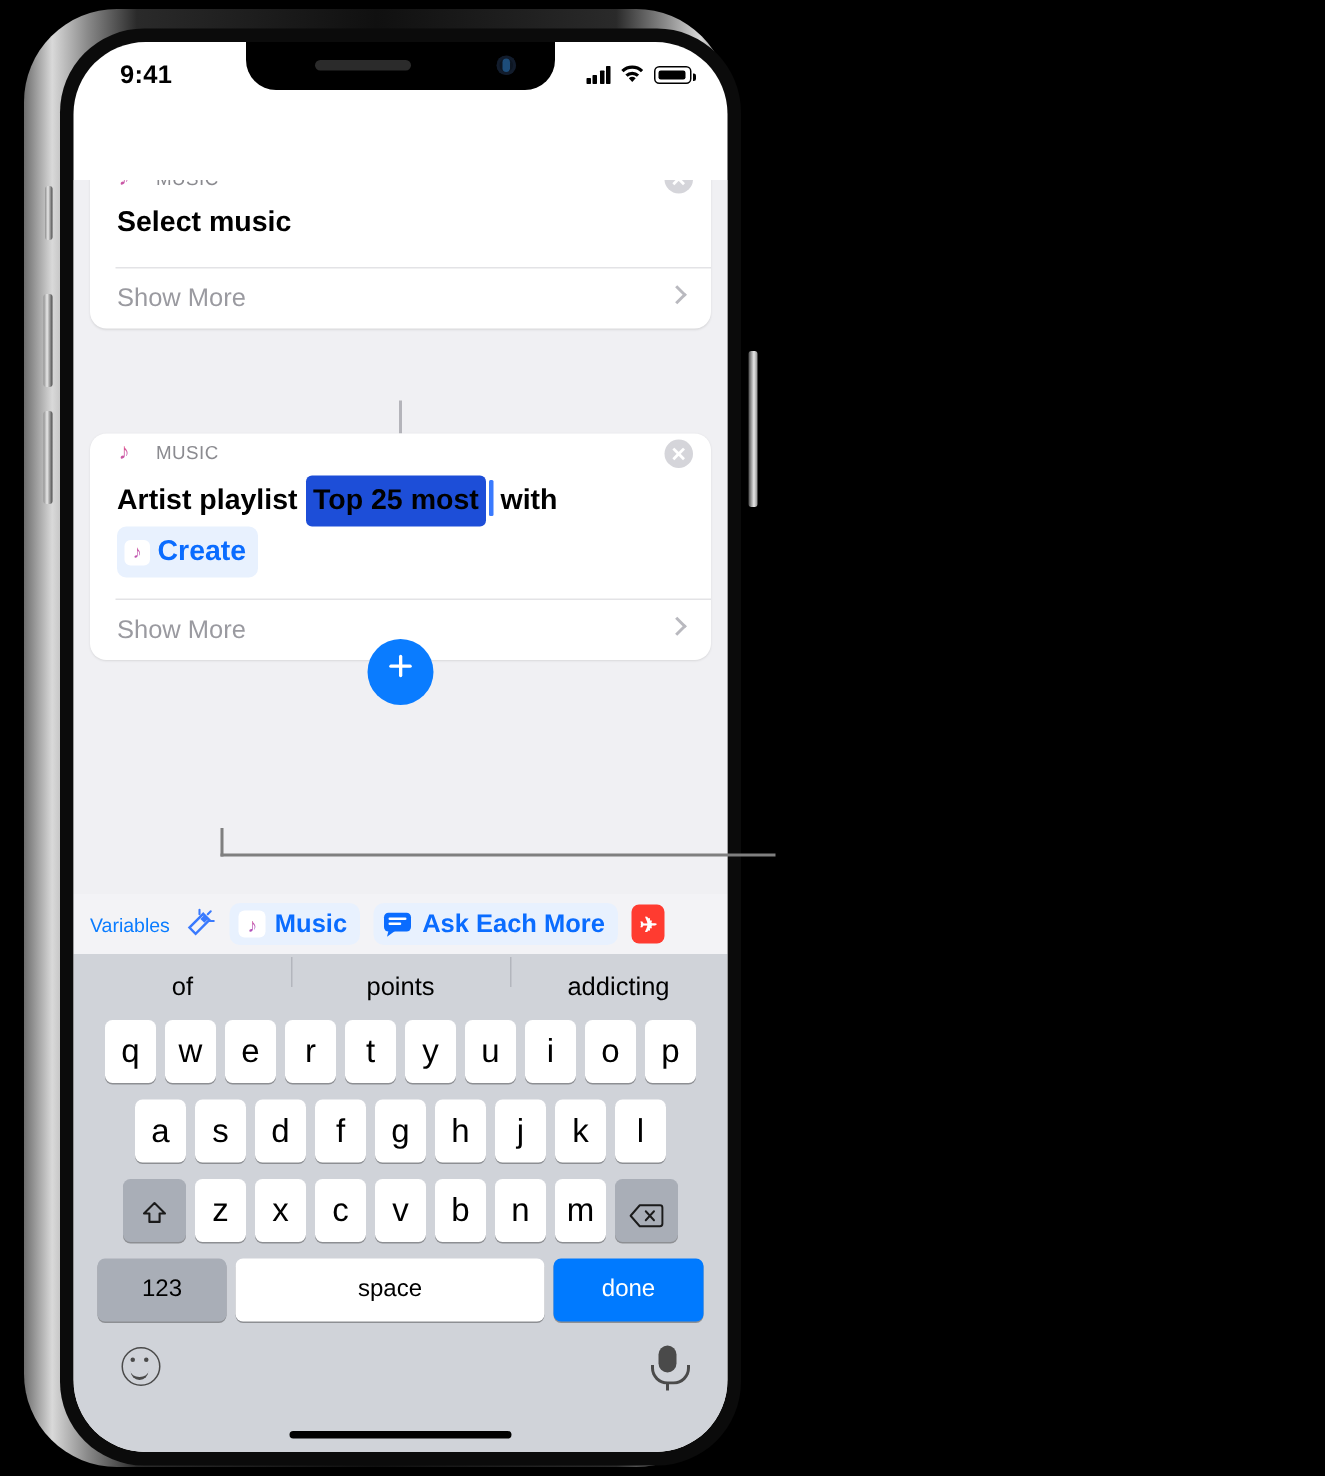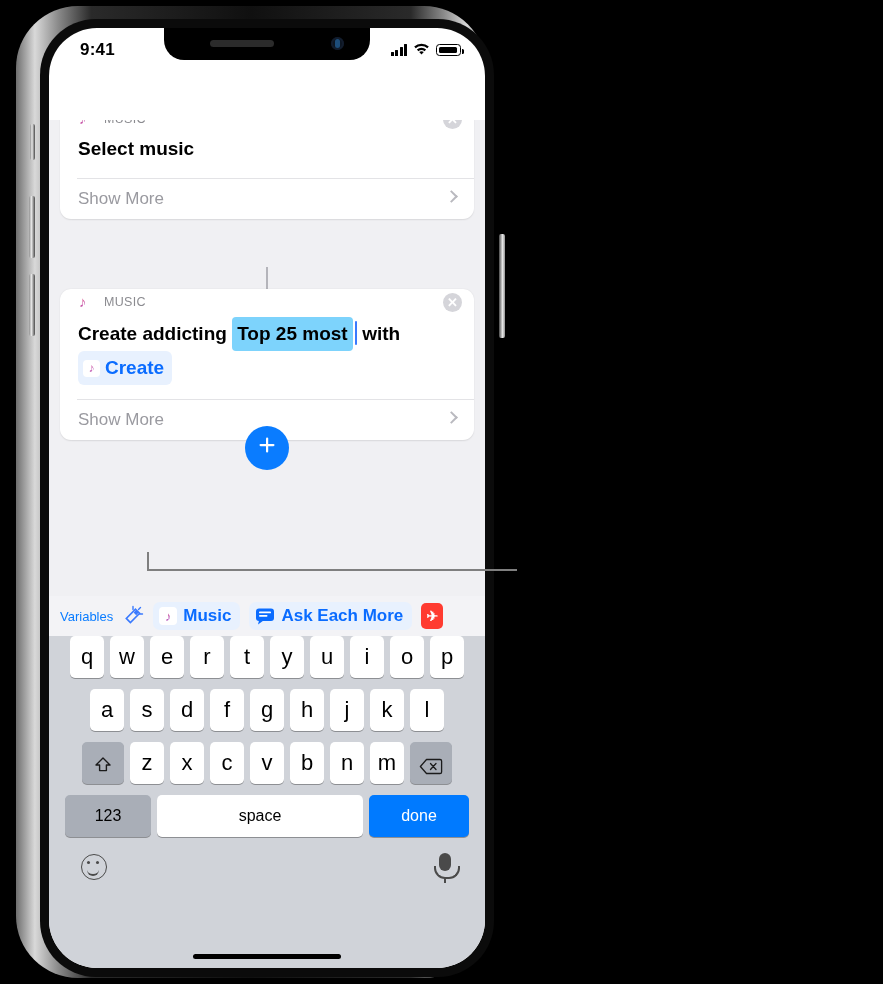--- a/index.html
+++ b/index.html
@@ -116,21 +116,21 @@
   }
   .card-x {
     position:absolute; right: 12px; top: 4px; width: 19px; height:19px;
     border-radius:50%; background:#d5d5da; color:#fff;
     font-size: 13px; line-height: 19px; text-align:center; font-weight:600;
   }
   .card-body { padding: 0 30px 14px 18px; }
   .act-title { font-size: 19px; font-weight: bold; color:#000; line-height: 30px; }
   .act-line { font-size: 19px; font-weight: bold; color:#000; line-height: 32px; }
   .field {
-    display:inline-block; background:#7dd3fc; border-radius:4px;
+    display:inline-block; background:#1d4ed8; border-radius:4px;
     padding: 1px 5px; font-weight:bold; position:relative; vertical-align: baseline;
   }
   .caret {
     display:inline-block; width: 2.5px; height: 24px; background:#3a7afe;
     vertical-align:-5px; margin: 0 5px 0 2px; border-radius:1px;
   }
   .token {
     display:inline-flex; align-items:center; gap:5px;
     background:#e8f1fe; border-radius:6px; padding: 2px 8px 2px 5px;
     color:#0a6cff; font-weight:bold; font-size:19px;
@@ -295,21 +295,21 @@
         <div class="connector" style="top:147px;"></div>
 
         <div class="card" style="top:169px;">
           <div class="card-head">
             <div class="music-ico">♪</div>
             <div class="card-cat">MUSIC</div>
             <div class="card-x">✕</div>
           </div>
           <div class="card-body">
             <div class="act-line">
-              <span>Create addicting</span>
+              <span>Artist playlist</span>
               <span class="field">Top 25 most</span><span class="caret"></span><span>with</span>
             </div>
             <div class="act-line" style="line-height:30px;">
               <span class="token">
                 <span class="token-ico">
                     <span>♪</span>
                   </span>
                 <span>Create</span>
               </span>
             </div>
@@ -353,20 +353,25 @@
               <rect x="4" y="8" width="8.5" height="1.7" rx=".85" fill="#fff"></rect>
             </svg>
           </span>
           <span>Ask Each More</span>
         </span>
         <span class="chip-red">✈</span>
       </div>
 
       <div class="keyboard">
 
+        <div class="predict">
+          <div class="pred-item">of</div>
+          <div class="pred-item">points</div>
+          <div class="pred-item">addicting</div>
+        </div>
 
         <div class="krow">
           <div class="key">q</div>
           <div class="key">w</div>
           <div class="key">e</div>
           <div class="key">r</div>
           <div class="key">t</div>
           <div class="key">y</div>
           <div class="key">u</div>
           <div class="key">i</div>

